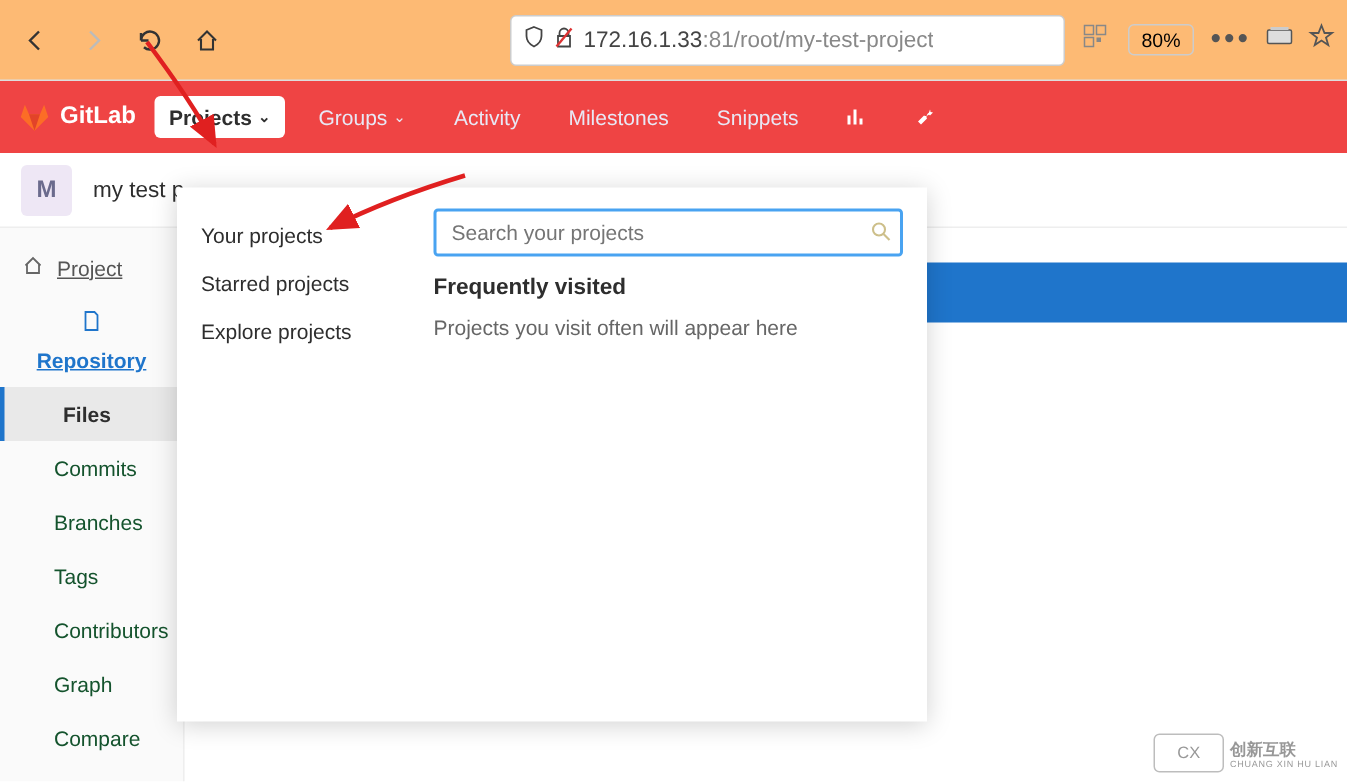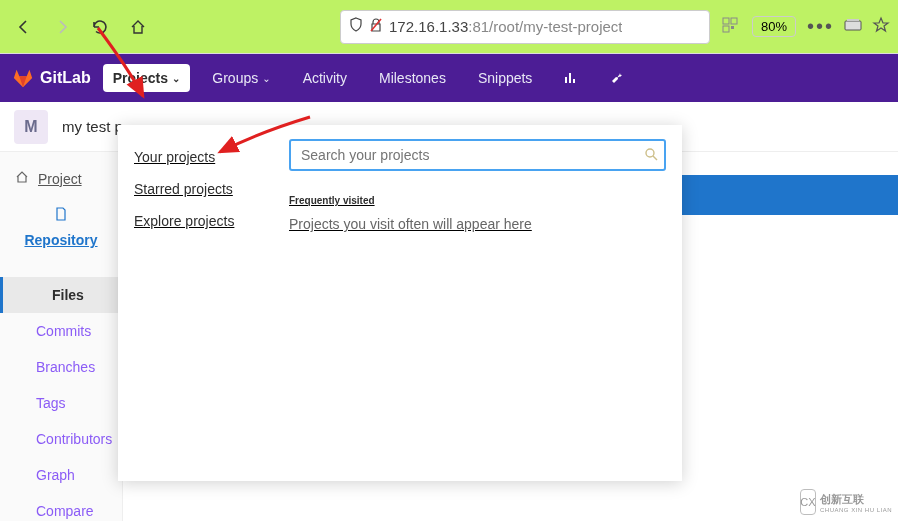--- a/index.html
+++ b/index.html
@@ -1,72 +1,72 @@
 <!DOCTYPE html>
 <html><head>
 <meta charset="utf-8">
 <style>
   * { box-sizing: border-box; margin: 0; padding: 0; font-family: -apple-system, BlinkMacSystemFont, "Segoe UI", Helvetica, Arial, sans-serif; }
   body { width: 898px; height: 521px; overflow: hidden; background: #fff; position: relative; }
 
   
-  .browser-bar { height: 54px; background: #bef264; border-bottom: 1px solid #ddd; display: flex; align-items: center; padding: 0 8px; gap: 6px; }
+  .browser-bar { height: 54px; background: #fdba74; border-bottom: 1px solid #ddd; display: flex; align-items: center; padding: 0 8px; gap: 6px; }
   .bb-btn { width: 32px; height: 32px; display:flex; align-items:center; justify-content:center; color:#555; border-radius:4px;}
   .bb-btn.dis { color:#bbb; }
   .addr { flex:0 0 370px; margin-left: 180px; height:34px; border:1px solid #ccc; border-radius:4px; display:flex; align-items:center; padding:0 8px; gap:6px; font-size:15px; color:#444; background:#fff;}
   .addr .shield{color:#555;}
   .addr .noicon{color:#d33; position:relative;}
   .addr .url { white-space:nowrap; overflow:hidden; text-overflow:ellipsis; }
   .addr .url .gray{color:#888;}
   .zoom { margin-left:8px; border:1px solid #ccc; border-radius:4px; padding:2px 8px; font-size:13px;}
   .bb-right { margin-left:auto; display:flex; align-items:center; gap:10px; color:#555;}
   .dots{font-size:20px; letter-spacing:2px;}
   
   
-  .gl-nav { height:48px; background:#4c1d95; display:flex; align-items:center; padding:0 12px; gap:12px; color:#fff;}
+  .gl-nav { height:48px; background:#ef4444; display:flex; align-items:center; padding:0 12px; gap:12px; color:#fff;}
   .gl-logo { display:flex; align-items:center; gap:6px; font-weight:600; font-size:16px;}
   .gl-logo-icon { width:22px; height:22px; }
   .nav-item { font-size:14px; color:#e8e8f5; padding:6px 10px; cursor:pointer; display:flex; align-items:center; gap:4px;}
   .nav-item.active { background:#fff; color:#2e2e2e; border-radius:4px; font-weight:600;}
   .chev { font-size:10px; }
 
   
   .proj-header { height:50px; display:flex; align-items:center; padding:0 14px; gap:14px; border-bottom:1px solid #eee;}
   .proj-avatar { width:34px; height:34px; background:#eee7f5; color:#6b6b8d; display:flex; align-items:center; justify-content:center; font-weight:600; border-radius:4px;}
   .proj-name { font-size:15px; color:#2e2e2e; font-weight:500;}
 
   
   .blue-band { position:absolute; left:220px; right:0; top: 175px; height:40px; background:#1f75cb;}
 
   
   .layout { display:flex; position:relative; height: calc(521px - 54px - 48px - 50px);}
   .sidebar { width:123px; background:#fafafa; border-right:1px solid #eee; padding-top:8px;}
   .side-item { display:flex; align-items:center; gap:8px; padding:10px 14px; font-size:14px; color:#555; cursor:pointer;text-decoration:underline;}
   .side-item .ic{width:16px; text-align:center; color:#666;}
   .side-item.active-top { color:#1f75cb; font-weight:600;flex-direction:column;}
-  .side-sub { padding:10px 14px 10px 36px; font-size:14px; color:#8b5cf6; cursor:pointer;}
-  .side-sub.active { background:#e9e9e9; color:#2e2e2e; font-weight:600; border-left:3px solid #1f75cb; padding-left:49px;margin-top:19px;}
-
-  
-  .dropdown { position:absolute; left:118px; top:125px; width:564px; height:356px; background:#fff; box-shadow:0 2px 16px rgba(0,0,0,0.18); display:flex; z-index:50;text-decoration:underline;}
+  .side-sub { padding:10px 14px 10px 36px; font-size:14px; color:#14532d; cursor:pointer;}
+  .side-sub.active { background:#e9e9e9; color:#2e2e2e; font-weight:600; border-left:3px solid #1f75cb; padding-left:39px;}
+
+  
+  .dropdown { position:absolute; left:118px; top:125px; width:500px; height:356px; background:#fff; box-shadow:0 2px 16px rgba(0,0,0,0.18); display:flex; z-index:50;}
   .dd-left { width:155px; padding:16px 0;}
   .dd-left-item { padding:8px 16px; font-size:14px; color:#2e2e2e; cursor:pointer;}
   .dd-right { flex:1; padding:14px 16px;}
   .dd-search { width:100%; height:32px; border:2px solid #49a3f1; border-radius:3px; padding:0 28px 0 10px; font-size:14px; color:#888; outline:none;}
   .dd-search-wrap{position:relative;}
   .dd-search-ic{position:absolute; right:8px; top:8px; color:#c7a94a; font-size:14px;}
-  .dd-h { margin-top:24px; font-size:10px; font-weight:600; color:#2e2e2e;}
+  .dd-h { margin-top:12px; font-size:15px; font-weight:600; color:#2e2e2e;}
   .dd-p { margin-top:10px; font-size:14px; color:#666;}
 
   
   .arrow { position:absolute; z-index:200; pointer-events:none;}
   
   
   .watermark { position:absolute; right:6px; bottom:6px; opacity:0.55; display:flex; align-items:center; gap:4px; font-size:11px; color:#444;}
-  .watermark .wm-ic{width:16px;height:26px;border:1px solid #888;border-radius:4px;display:flex;align-items:center;justify-content:center;font-weight:400;}
+  .watermark .wm-ic{width:47px;height:26px;border:1px solid #888;border-radius:4px;display:flex;align-items:center;justify-content:center;font-weight:400;}
 </style>
 </head>
 <body>
 
 <div class="browser-bar">
   <div class="bb-btn">
     <svg width="20" height="20" viewBox="0 0 20 20">
         <path d="M12 4l-6 6 6 6" stroke="#333" stroke-width="1.6" fill="none"></path>
       </svg>
   </div>

